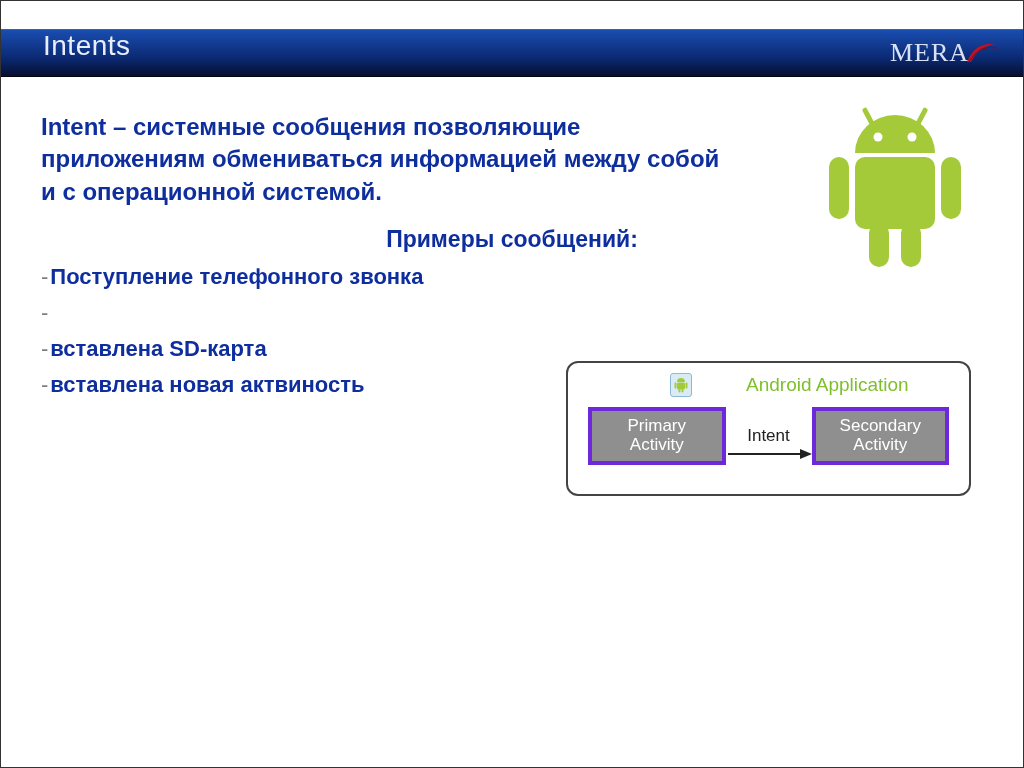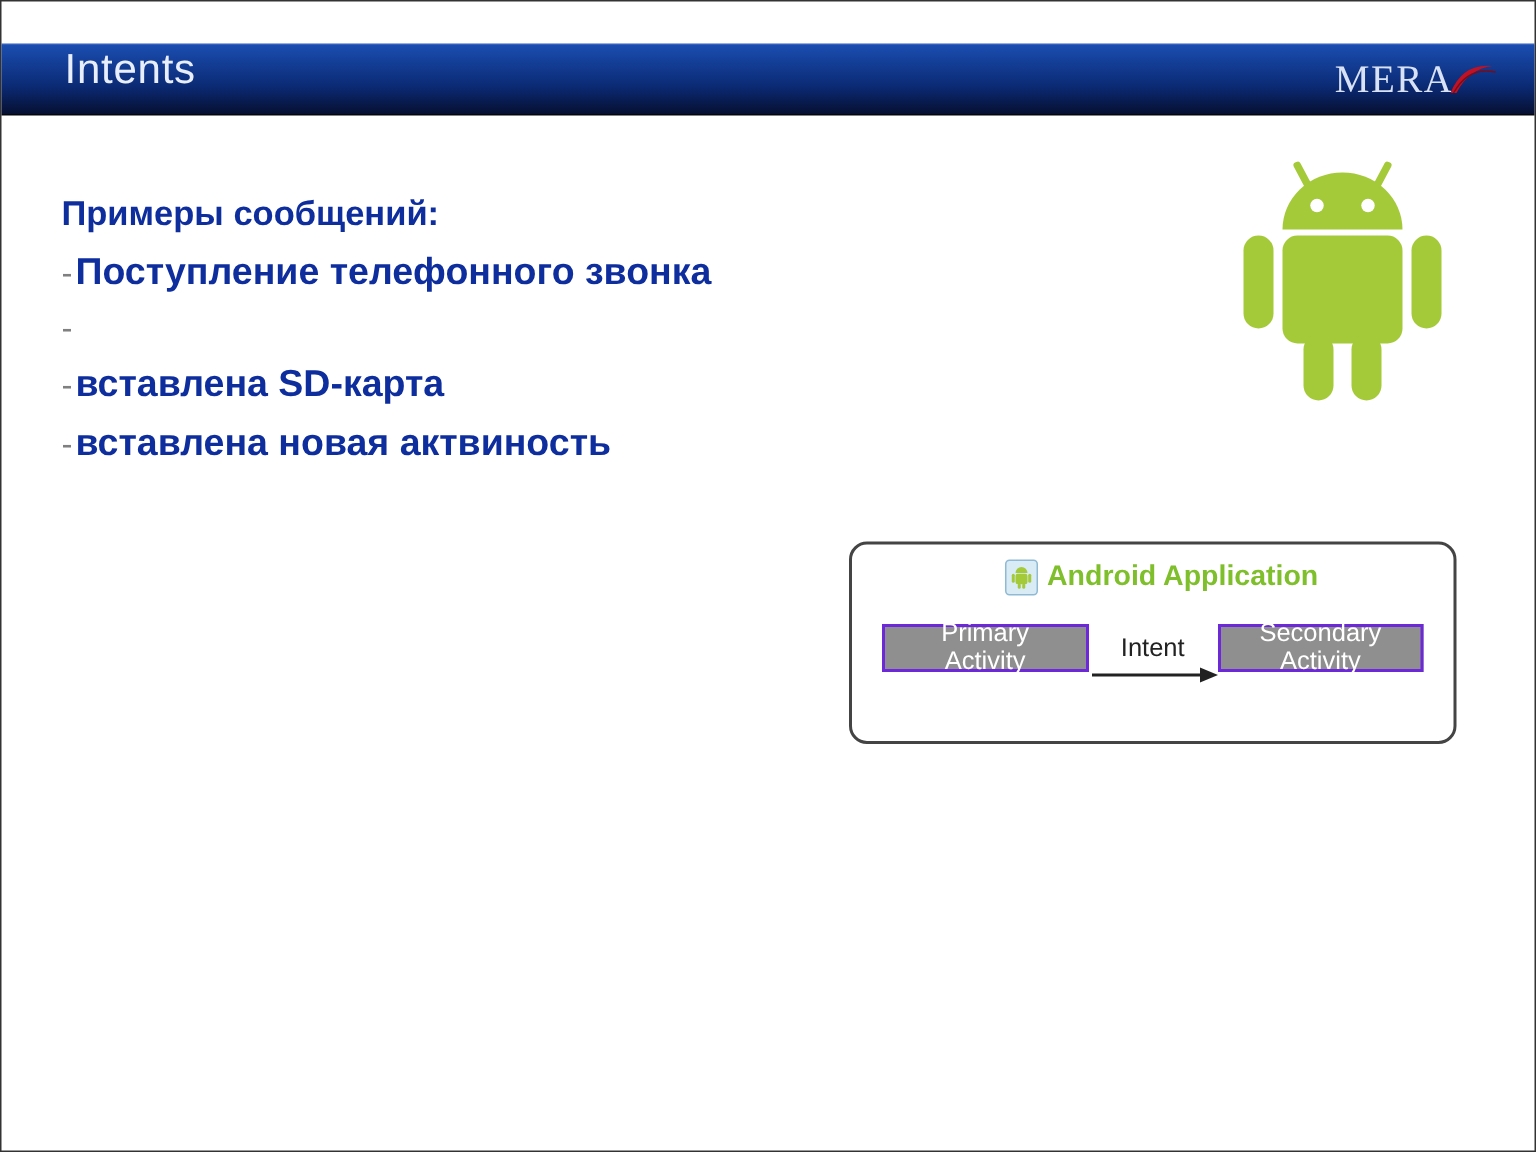--- a/index.html
+++ b/index.html
@@ -12,36 +12,36 @@
     padding: 0 24px 0 42px; border-top: 1px solid #335fbf; border-bottom: 1px solid #02060e;
   }
   .title { color: #e8eefc; font-size: 28px; font-weight: 400; letter-spacing: .5px; }
   .logo { display: flex; align-items: center; gap: 0; }
   .logo-text { color: #d9e2f4; font-size: 26px; font-weight: 400; font-family: "Times New Roman", serif; letter-spacing: 1px; }
   .logo-swoosh { position: relative; width: 30px; height: 22px; }
   .logo-swoosh svg { position:absolute; top:-2px; left:-4px; }
   .content { position: absolute; left: 40px; top: 110px; right: 40px; }
   .def { color: #0e2e9e; font-size: 24px; font-weight: 700; line-height: 1.35; max-width: 680px; }
   .term { font-weight: 700; }
-  .sub { color: #0e2e9e; font-size: 23px; font-weight: 700; margin-top: 18px; }
+  .sub { color: #0e2e9e; font-size: 23px; font-weight: 700; margin-top: 18px; text-align: center; }
   .bullets { margin-top: 6px; }
   .bullets .row { display: flex; align-items: baseline; gap: 2px; padding: 5px 0; }
   .dash { color: #808080; font-size: 22px; font-weight: 400; }
-  .item { color: #0e2e9e; font-size: 25px; font-weight: 700; }
+  .item { color: #0e2e9e; font-size: 22px; font-weight: 700; }
   .android-robot { position: absolute; right: 48px; top: 100px; }
   .diagram {
     position: absolute; right: 52px; top: 360px; width: 405px; height: 135px;
     border: 2px solid #444; border-radius: 12px; background: #fff;
   }
   .diagram-head { display: flex; align-items: center; gap: 6px; padding: 10px 0 6px 102px; }
   .mini-phone { width: 22px; height: 24px; background:#d9ecf6; border:1px solid #8fb9d4; border-radius:3px; display:flex; align-items:center; justify-content:center; }
   .mini-phone svg { display:block; }
-  .diagram-title { color: #7fbf2c; font-size: 19px; font-weight: 700; font-family: Helvetica, Arial, sans-serif; }
+  .diagram-title { color: #7fbf2c; font-size: 19px; font-weight: 400; font-family: Helvetica, Arial, sans-serif; margin-left: 48px; }
   .diagram-row { display:flex; align-items:center; gap: 0; padding: 4px 20px 0 20px; }
-  .box { width: 140px; height: 32px; background:#8f8f8f; border:2px solid #6d28d9; color:#fff; font-size:17px; display:flex; flex-direction:column; align-items:center; justify-content:center; line-height:1.1; }
+  .box { width: 140px; height: 58px; background:#8f8f8f; border:4px solid #6d28d9; color:#fff; font-size:17px; display:flex; flex-direction:column; align-items:center; justify-content:center; line-height:1.1; }
   .box span { display:block; }
   .arrow-area { flex:1; position:relative; height:50px; display:flex; flex-direction:column; align-items:center; justify-content:flex-end; }
   .arrow-label { color:#222; font-size:17px; margin-bottom:1px; }
   .arrow-svg { width: 86px; height: 14px; }
 </style>
 </head>
 <body>
 
 <div class="slide">
 
@@ -52,20 +52,23 @@
       <span class="logo-swoosh">
         <svg width="34" height="26" viewBox="0 0 34 26">
           <path d="M2 22 Q10 2 30 4 Q14 6 6 22 Z" fill="#c01224"></path>
           <path d="M4 22 Q14 4 32 8" stroke="#7a0c18" stroke-width="1" fill="none"></path>
         </svg>
       </span>
     </div>
   </div>
 
   <div class="content">
+    <p class="def">
+      <span class="term">Intent</span><span> – системные сообщения позволяющие приложениям обмениваться информацией между собой и с операционной системой.</span>
+    </p>
     <p class="sub">Примеры сообщений:</p>
     <div class="bullets">
       <div class="row">
           <span class="dash">-</span>
           <span class="item">Поступление телефонного звонка</span>
         </div>
       <div class="row">
           <span class="dash">-</span>
         </div>
       <div class="row">

